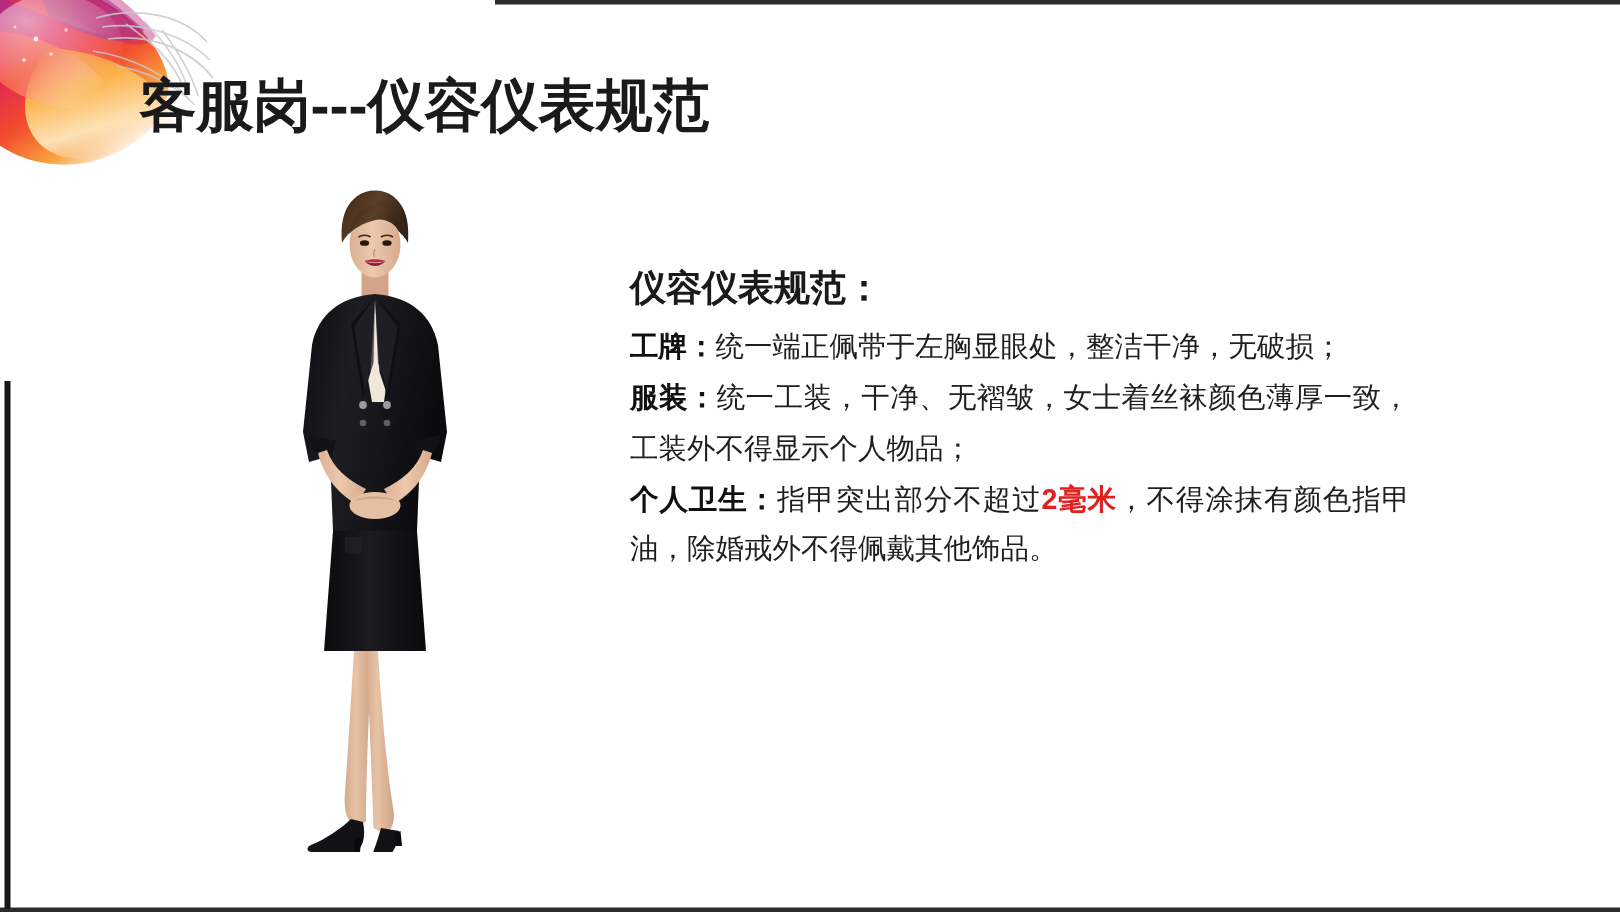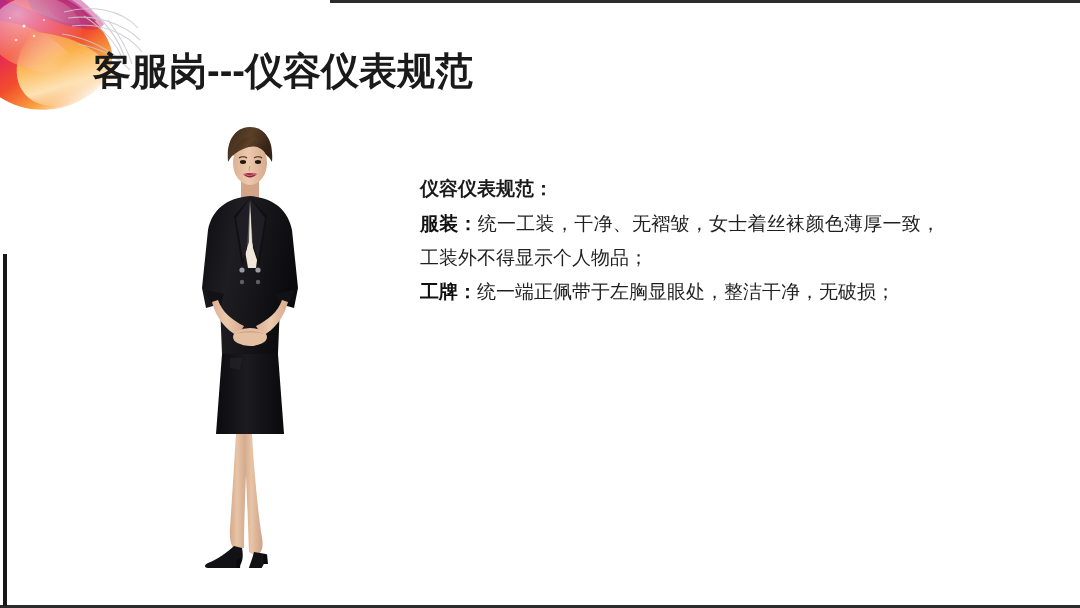--- a/index.html
+++ b/index.html
@@ -86,21 +86,21 @@
   }
 
   
   .body-block {
     position: absolute;
     left: 420px;
     top: 174px;
     width: 520px;
   }
   .body-heading {
-    font-size: 19px;
+    font-size: 24px;
     font-weight: bold;
     color: #1a1a1a;
     line-height: 1.55;
     margin-bottom: 4px;
   }
   .para {
     font-size: 19px;
     color: #1f1f1f;
     line-height: 1.78;
     text-align: justify;
@@ -277,18 +277,19 @@
       <path d="M 84,428 C 78,434 66,442 58,445 C 54,446.5 54,450 58,450 L 86,450 C 92,448 94,440 92,430 Z" fill="#121216"></path>
       <path d="M 86,450 L 90,450 L 91,440 L 87,442 Z" fill="#0a0a0d"></path>
       <path d="M 104,434 C 102,442 98,452 96,458 C 95,461 98,463 101,461 C 110,454 116,446 116,436 Z" fill="#121216"></path>
       <path d="M 113,438 L 117,436 L 118,446 L 114,446 Z" fill="#0a0a0d"></path>
     </svg>
   </div>
 
   <div class="body-block">
     <div class="body-heading">仪容仪表规范：</div>
     <div class="para" id="reg-list">
+        <div><span class="lbl">工牌：</span><span>统一端正佩带于左胸显眼处，整洁干净，无破损；</span></div>
         <div><span class="lbl">服装：</span><span>统一工装，干净、无褶皱，女士着丝袜颜色薄厚一致，工装外不得显示个人物品；</span></div>
-        <div><span class="lbl">工牌：</span><span>统一端正佩带于左胸显眼处，整洁干净，无破损；</span></div>
+        <div><span class="lbl">个人卫生：</span><span>指甲突出部分不超过</span><span class="hl">2毫米</span><span>，不得涂抹有颜色指甲油，除婚戒外不得佩戴其他饰品。</span></div>
       </div>
   </div>
 
 </div>
 
 </body></html>

